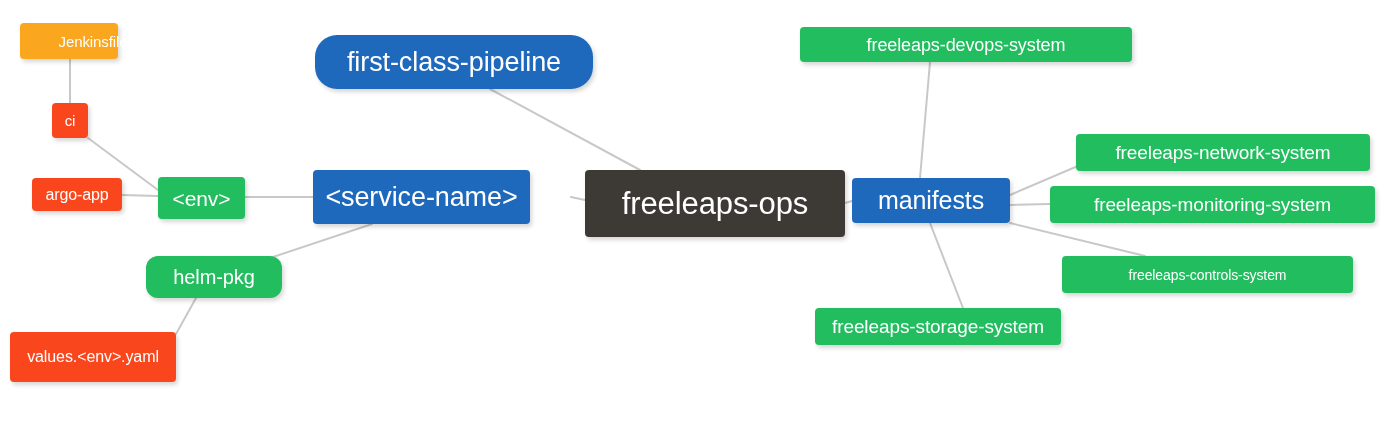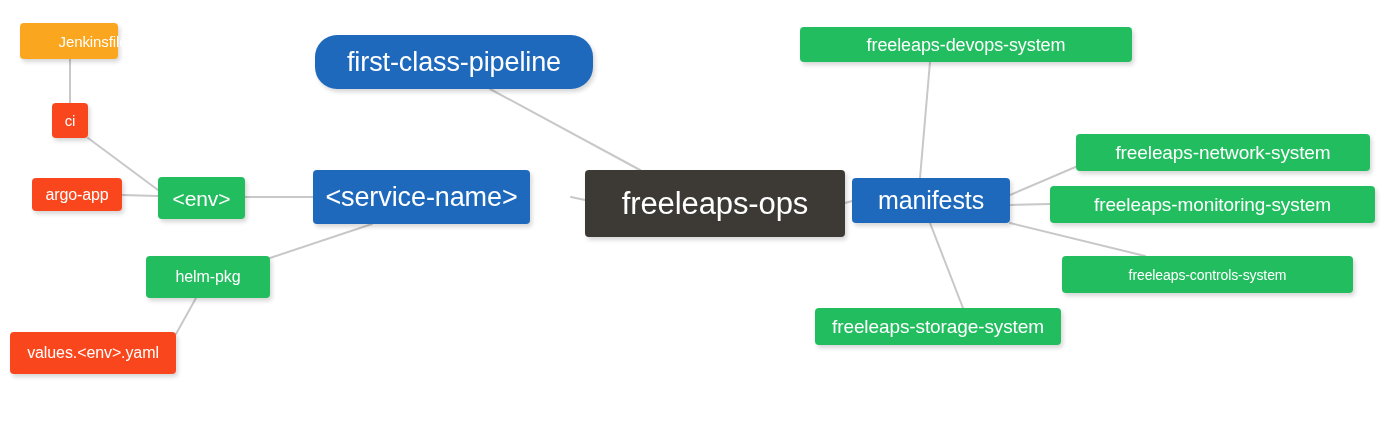--- a/index.html
+++ b/index.html
@@ -60,22 +60,22 @@
       <line x1="1010" y1="195" x2="1120" y2="148" stroke="#c8c8c8" stroke-width="2" stroke-linecap="round"></line>
       <line x1="1010" y1="205" x2="1050" y2="204" stroke="#c8c8c8" stroke-width="2" stroke-linecap="round"></line>
       <line x1="1010" y1="223" x2="1145" y2="256" stroke="#c8c8c8" stroke-width="2" stroke-linecap="round"></line>
       <line x1="930" y1="223" x2="963" y2="308" stroke="#c8c8c8" stroke-width="2" stroke-linecap="round"></line>
     </svg>
   <div id="node-layer">
       <div class="node c-orange" style="left: 20px; top: 23px; width: 98px; height: 36px; font-size: 15px; padding-left: 48px;">Jenkinsfile</div>
       <div class="node c-red" style="left: 52px; top: 103px; width: 36px; height: 35px; font-size: 15px;">ci</div>
       <div class="node c-red" style="left: 32px; top: 178px; width: 90px; height: 33px; font-size: 16px;">argo-app</div>
       <div class="node c-green" style="left: 158px; top: 177px; width: 87px; height: 42px; font-size: 21px;">&lt;env&gt;</div>
-      <div class="node c-green" style="left: 146px; top: 256px; width: 124px; height: 42px; font-size: 16px;">helm-pkg</div>
-      <div class="node c-red" style="left: 10px; top: 332px; width: 166px; height: 42px; font-size: 16px;">values.&lt;env&gt;.yaml</div>
+      <div class="node c-green" style="left: 146px; top: 256px; width: 136px; height: 42px; font-size: 20px; border-radius: 12px;">helm-pkg</div>
+      <div class="node c-red" style="left: 10px; top: 332px; width: 166px; height: 50px; font-size: 16px;">values.&lt;env&gt;.yaml</div>
       <div class="node c-blue" style="left: 313px; top: 170px; width: 217px; height: 54px; font-size: 27px;">&lt;service-name&gt;</div>
       <div class="node c-blue" style="left: 315px; top: 35px; width: 278px; height: 54px; font-size: 27px; border-radius: 22px;">first-class-pipeline</div>
       <div class="node c-root" style="left: 585px; top: 170px; width: 260px; height: 67px; font-size: 31px;">freeleaps-ops</div>
       <div class="node c-blue" style="left: 852px; top: 178px; width: 158px; height: 45px; font-size: 25px;">manifests</div>
       <div class="node c-green" style="left: 800px; top: 27px; width: 332px; height: 35px; font-size: 18px;">freeleaps-devops-system</div>
       <div class="node c-green" style="left: 1076px; top: 111px; width: 294px; height: 37px; font-size: 19px; margin-top: 23px;">freeleaps-network-system</div>
       <div class="node c-green" style="left: 1050px; top: 186px; width: 325px; height: 37px; font-size: 19px;">freeleaps-monitoring-system</div>
       <div class="node c-green" style="left: 1062px; top: 256px; width: 291px; height: 37px; font-size: 14px;">freeleaps-controls-system</div>
       <div class="node c-green" style="left: 815px; top: 308px; width: 246px; height: 37px; font-size: 19px;">freeleaps-storage-system</div>
     </div>

